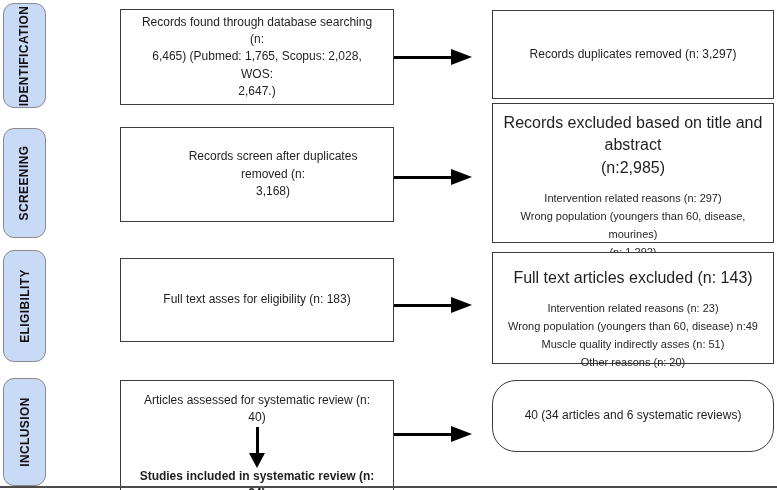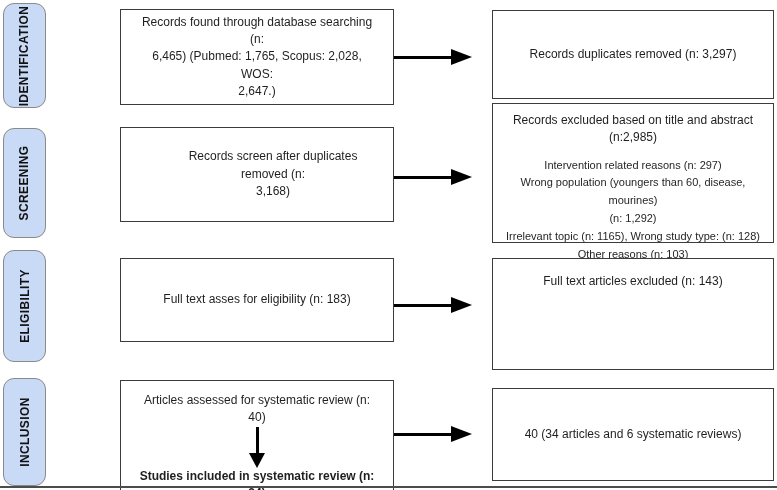--- a/index.html
+++ b/index.html
@@ -43,21 +43,21 @@
     display: flex;
     flex-direction: column;
     align-items: center;
     justify-content: center;
     text-align: center;
   }
   .box.mid   { left: 120px; width: 274px; }
   .box.right { left: 492px; width: 282px; }
 
   .boxtext  { font-size: 12px; line-height: 1.45; padding: 0 14px; }
-  .boxtitle { font-size: 12px; line-height: 1.4; padding: 0 10px; }
+  .boxtitle { font-size: 16px; line-height: 1.4; padding: 0 10px; }
   .reasons  { font-size: 11px; line-height: 1.62; padding: 0 6px; color: #262626; }
   .multiline { white-space: pre-line; }
   .bold { font-weight: bold; }
 
   .box.stack { justify-content: flex-start; }
   .box.stack .boxtitle { margin-top: 8px; }
   .box.stack .reasons  { margin-top: 11px; }
   .box.stack.pad-more .boxtitle { margin-top: 14px; }
 
   .box.inclusion {
@@ -152,34 +152,38 @@
 Other reasons (n: 103)</div>
   </div>
 
   <div class="box mid" style="top:258px; height:84px;">
     <div class="boxtext">Full text asses for eligibility (n: 183)</div>
   </div>
   <div class="harrow" style="top:297px;">
     <div class="shaft"></div>
     <div class="head"></div>
   </div>
-  <div class="box right stack pad-more" style="top:258px; height:112px;">
+  <div class="box right stack pad-more" style="top:252px; height:112px;">
     <div class="boxtitle">Full text articles excluded (n: 143)</div>
+    <div class="reasons multiline">Intervention related reasons  (n: 23)
+Wrong population (youngers than 60, disease) n:49
+Muscle quality indirectly asses (n: 51)
+Other reasons (n: 20)</div>
   </div>
 
   <div class="box mid inclusion" style="top:380px; height:117px;">
     <div class="boxtext">Articles assessed for systematic review (n: 40)</div>
     <div class="varrow">
       <div class="vshaft"></div>
       <div class="vhead"></div>
     </div>
     <div class="boxtext bold">Studies included in systematic review (n: 34)</div>
   </div>
   <div class="harrow" style="top:426px;">
     <div class="shaft"></div>
     <div class="head"></div>
   </div>
-  <div class="box right" style="top:388px; height:93px;">
+  <div class="box right" style="top:380px; height:72px;border-radius:24px;">
     <div class="boxtext">40 (34 articles and 6 systematic reviews)</div>
   </div>
 
   <div class="bottom-line"></div>
 </div>
 
 </body></html>

